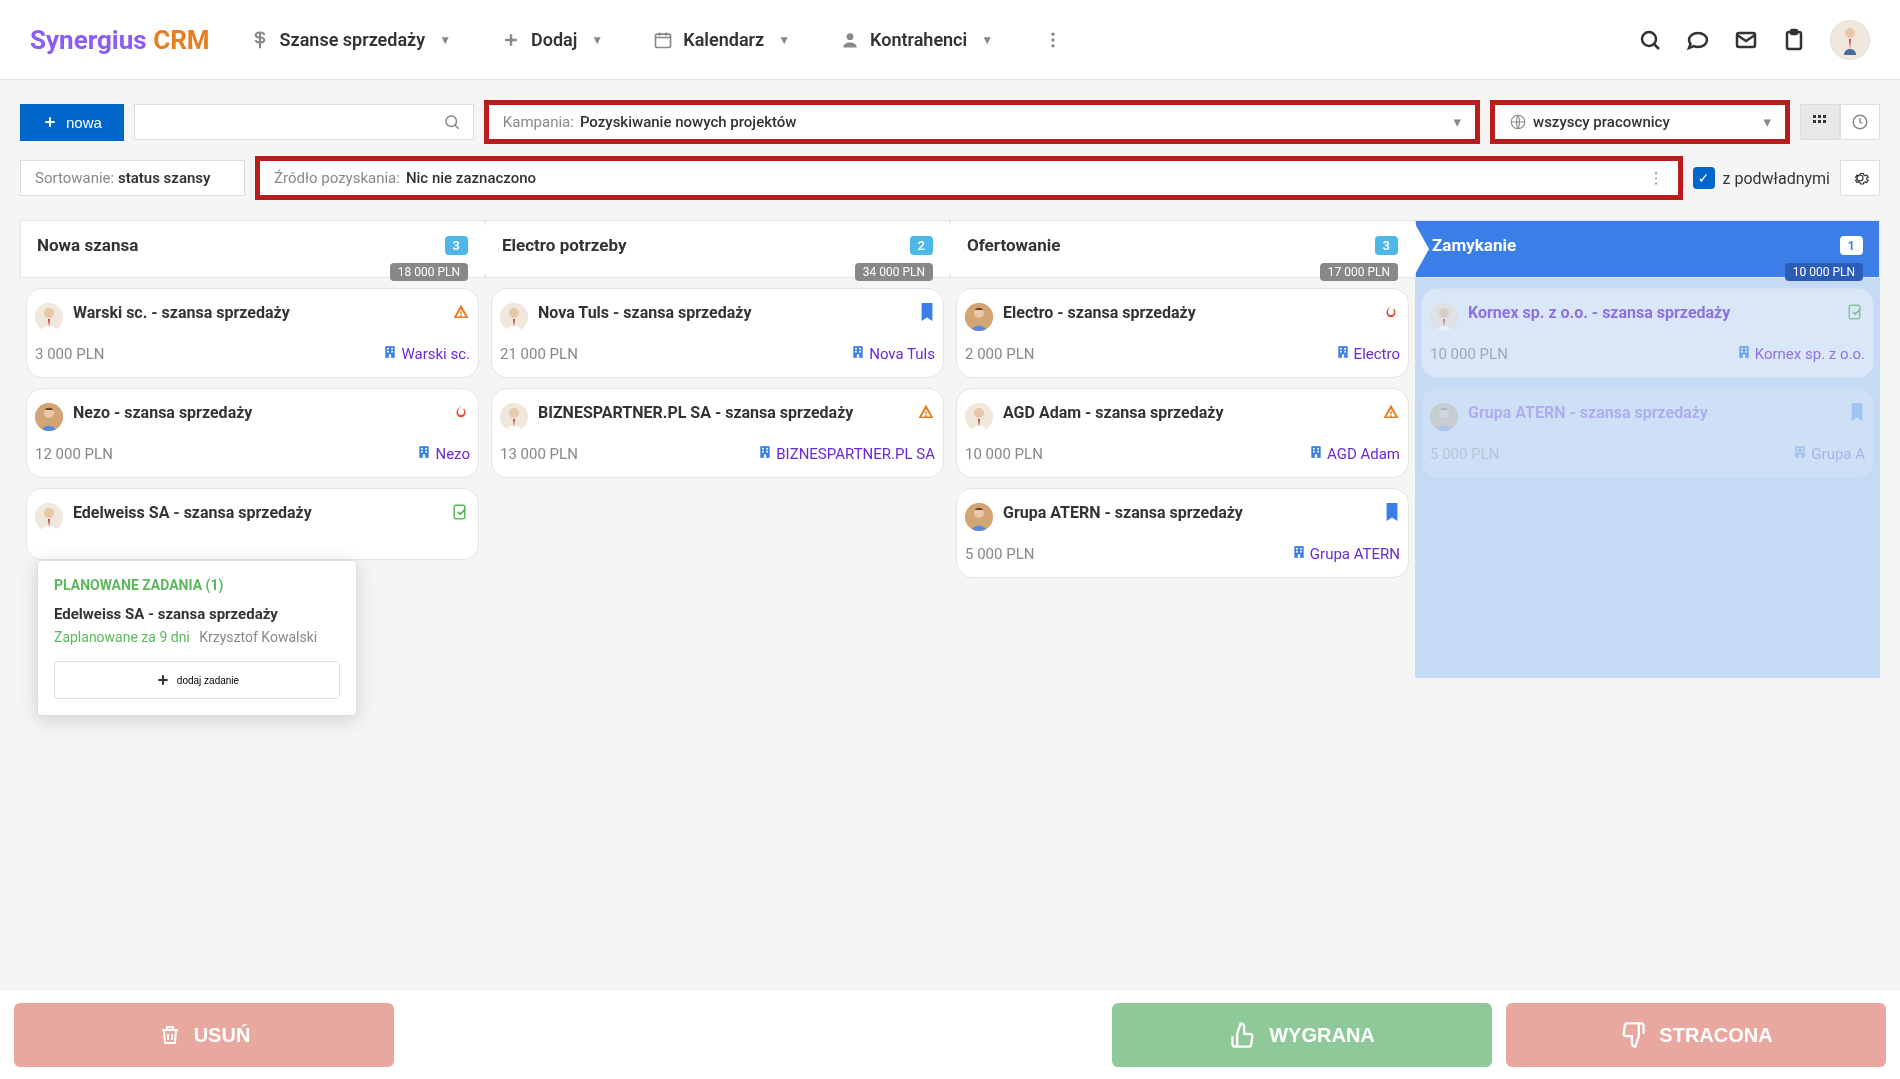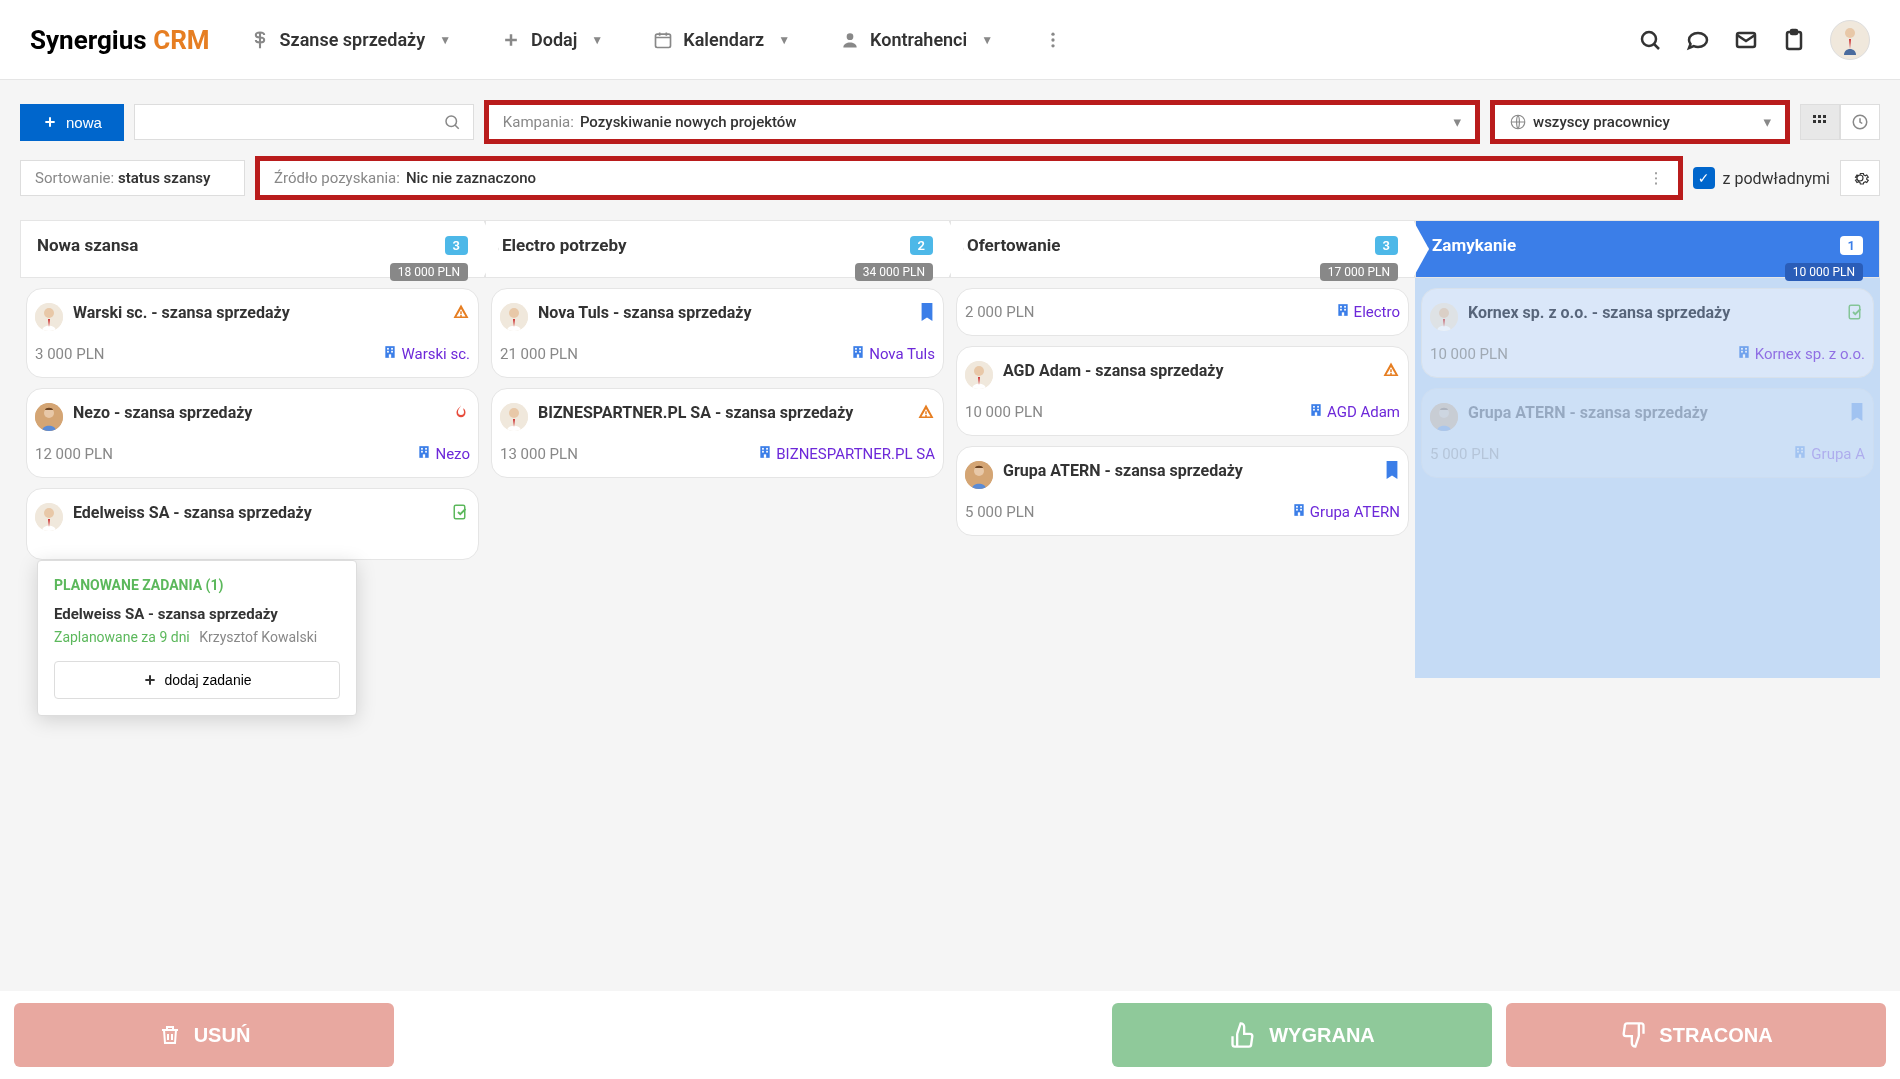--- a/index.html
+++ b/index.html
@@ -1,20 +1,20 @@
 <!DOCTYPE html>
 <html><head>
 <meta charset="utf-8">
 <style>
 * { box-sizing: border-box; margin: 0; padding: 0; }
 body { font-family: -apple-system, BlinkMacSystemFont, 'Segoe UI', Roboto, sans-serif; background: #f5f5f5; color: #333; }
 
 .header { background: #fff; border-bottom: 1px solid #e5e5e5; display: flex; align-items: center; padding: 0 30px; height: 80px; }
 .logo { font-size: 26px; font-weight: 700; margin-right: 40px; }
-.logo .brand1 { color: #000000; }
+.logo .brand1 { color: #8b5cf6; }
 .logo .brand2 { color: #e67e22; }
 .nav-items { display: flex; gap: 50px; flex: 1; }
 .nav-item { display: flex; align-items: center; gap: 10px; font-size: 18px; font-weight: 600; color: #333; cursor: pointer; }
 .nav-item .icon { color: #888; font-size: 20px; }
 .nav-item .chevron { color: #888; font-size: 12px; margin-left: 4px; }
 .header-icons { display: flex; gap: 24px; align-items: center; }
 .header-icons .icon { font-size: 24px; color: #333; cursor: pointer; }
 .avatar-top { width: 40px; height: 40px; border-radius: 50%; background: #f0e8dc; border: 1px solid #ddd; display: flex; align-items: center; justify-content: center; }
 
 .toolbar { padding: 20px; display: flex; flex-direction: column; gap: 12px; }
@@ -51,37 +51,37 @@
 .col-body { padding: 10px 6px; min-height: 400px; }
 .col-body.highlight { background: #c5dbf5; }
 
 .card { background: #fff; border: 1px solid #e5e5e5; border-radius: 16px; padding: 14px 8px; margin-bottom: 10px; }
 .card.ghost { opacity: 0.6; background: #e8f0fc; }
 .card.ghost2 { opacity: 0.25; background: #e8f0fc; }
 .card-top { display: flex; align-items: flex-start; gap: 10px; margin-bottom: 14px; }
 .card-avatar { width: 28px; height: 28px; border-radius: 50%; background: #f0e8dc; flex-shrink: 0; display: flex; align-items: center; justify-content: center; overflow: hidden; }
 .card-avatar.av2 { background: #d4a574; }
 .card-title { font-size: 16px; font-weight: 700; flex: 1; color: #333; }
-.card.ghost .card-title, .card.ghost2 .card-title { color: #0f172a; }
+.card.ghost .card-title, .card.ghost2 .card-title { color: #6d28d9; }
 .card-flag { flex-shrink: 0; color: #e67e22; font-size: 18px; }
 .card-flag.warn { color: #e67e22; }
 .card-flag.flame { color: #e74c3c; }
 .card-flag.book { color: #3b7ee8; }
 .card-flag.check { color: #5cb85c; }
 .card-bot { display: flex; justify-content: space-between; align-items: center; }
 .card-amount { color: #888; font-size: 15px; }
 .card-link { color: #6d28d9; font-size: 15px; display: flex; align-items: flex-start; gap: 4px; }
 
 .popup { position: absolute; background: #fff; border: 1px solid #ddd; border-radius: 4px; box-shadow: 0 4px 20px rgba(0,0,0,0.15); padding: 16px; width: 320px; left: 37px; top: 560px; z-index: 10; }
 .popup-title { color: #5cb85c; font-weight: 700; font-size: 14px; margin-bottom: 12px; }
 .popup-item { font-weight: 700; font-size: 15px; margin-bottom: 6px; }
 .popup-meta { font-size: 14px; margin-bottom: 16px; }
 .popup-meta .g { color: #5cb85c; }
 .popup-meta .n { color: #888; margin-left: 6px; }
-.popup-btn { border: 1px solid #ddd; background: #fff; padding: 10px; width: 100%; display: flex; align-items: center; justify-content: center; gap: 6px; cursor: pointer; font-size: 14px; border-radius: 4px; }
+.popup-btn { border: 1px solid #ddd; background: #fff; padding: 10px; width: 100%; display: flex; align-items: center; justify-content: center; gap: 6px; cursor: pointer; font-size: 10px; border-radius: 4px; }
 
 .footer { position: fixed; bottom: 0; left: 0; right: 0; padding: 12px 14px; display: flex; gap: 14px; background: #fff; }
 .footer-btn { flex: 1; padding: 18px; border: none; border-radius: 6px; font-size: 20px; font-weight: 700; display: flex; align-items: center; justify-content: center; gap: 12px; cursor: pointer; max-width: 380px; }
 .footer-btn.del { background: #e8a8a0; color: #fff; margin-right: auto; }
 .footer-btn.win { background: #8fc99a; color: #fff; margin-left: auto; }
 .footer-btn.lose { background: #e8a8a0; color: #fff; }
 .footer-spacer { flex: 1; }
 
 svg { display: block; }
 </style>
@@ -416,20 +416,36 @@
         <div class="col-title-row">
           <span class="col-title">Ofertowanie</span>
           <span class="col-badge">3</span>
         </div>
         <div style="text-align:right">
           <span class="col-sum">17 000 PLN</span>
         </div>
       </div>
       <div class="col-body">
         <div class="card">
+          <div class="card-top">
+            <div class="card-avatar av2">
+              <svg width="28" height="28" viewBox="0 0 28 28">
+                <circle cx="14" cy="14" r="14" fill="#d4a574"></circle>
+                <circle cx="14" cy="10" r="5" fill="#e8c8a8"></circle>
+                <path d="M7 28c0-7 14-7 14 0" fill="#5a8bd6"></path>
+                <path d="M10 7c0-3 8-3 8 0" fill="#6b4423"></path>
+              </svg>
+            </div>
+            <div class="card-title">Electro - szansa sprzedaży</div>
+            <div class="card-flag flame">
+              <svg width="18" height="18" viewBox="0 0 24 24" fill="#e74c3c">
+                <path d="M12 2c0 4-4 5-4 10a4 4 0 008 0c0-2-1-3-1-5 2 1 3 3 3 6a6 6 0 01-12 0c0-6 6-7 6-11z"></path>
+              </svg>
+            </div>
+          </div>
           <div class="card-bot">
             <span class="card-amount">2 000 PLN</span>
             <span class="card-link"><svg width="14" height="14" viewBox="0 0 24 24" fill="#3b7ee8">
                 <rect x="4" y="2" width="16" height="20"></rect>
                 <rect x="7" y="5" width="3" height="3" fill="#fff"></rect>
                 <rect x="14" y="5" width="3" height="3" fill="#fff"></rect>
                 <rect x="7" y="10" width="3" height="3" fill="#fff"></rect>
                 <rect x="14" y="10" width="3" height="3" fill="#fff"></rect>
                 <rect x="10" y="16" width="4" height="6" fill="#fff"></rect>
               </svg> Electro</span>

